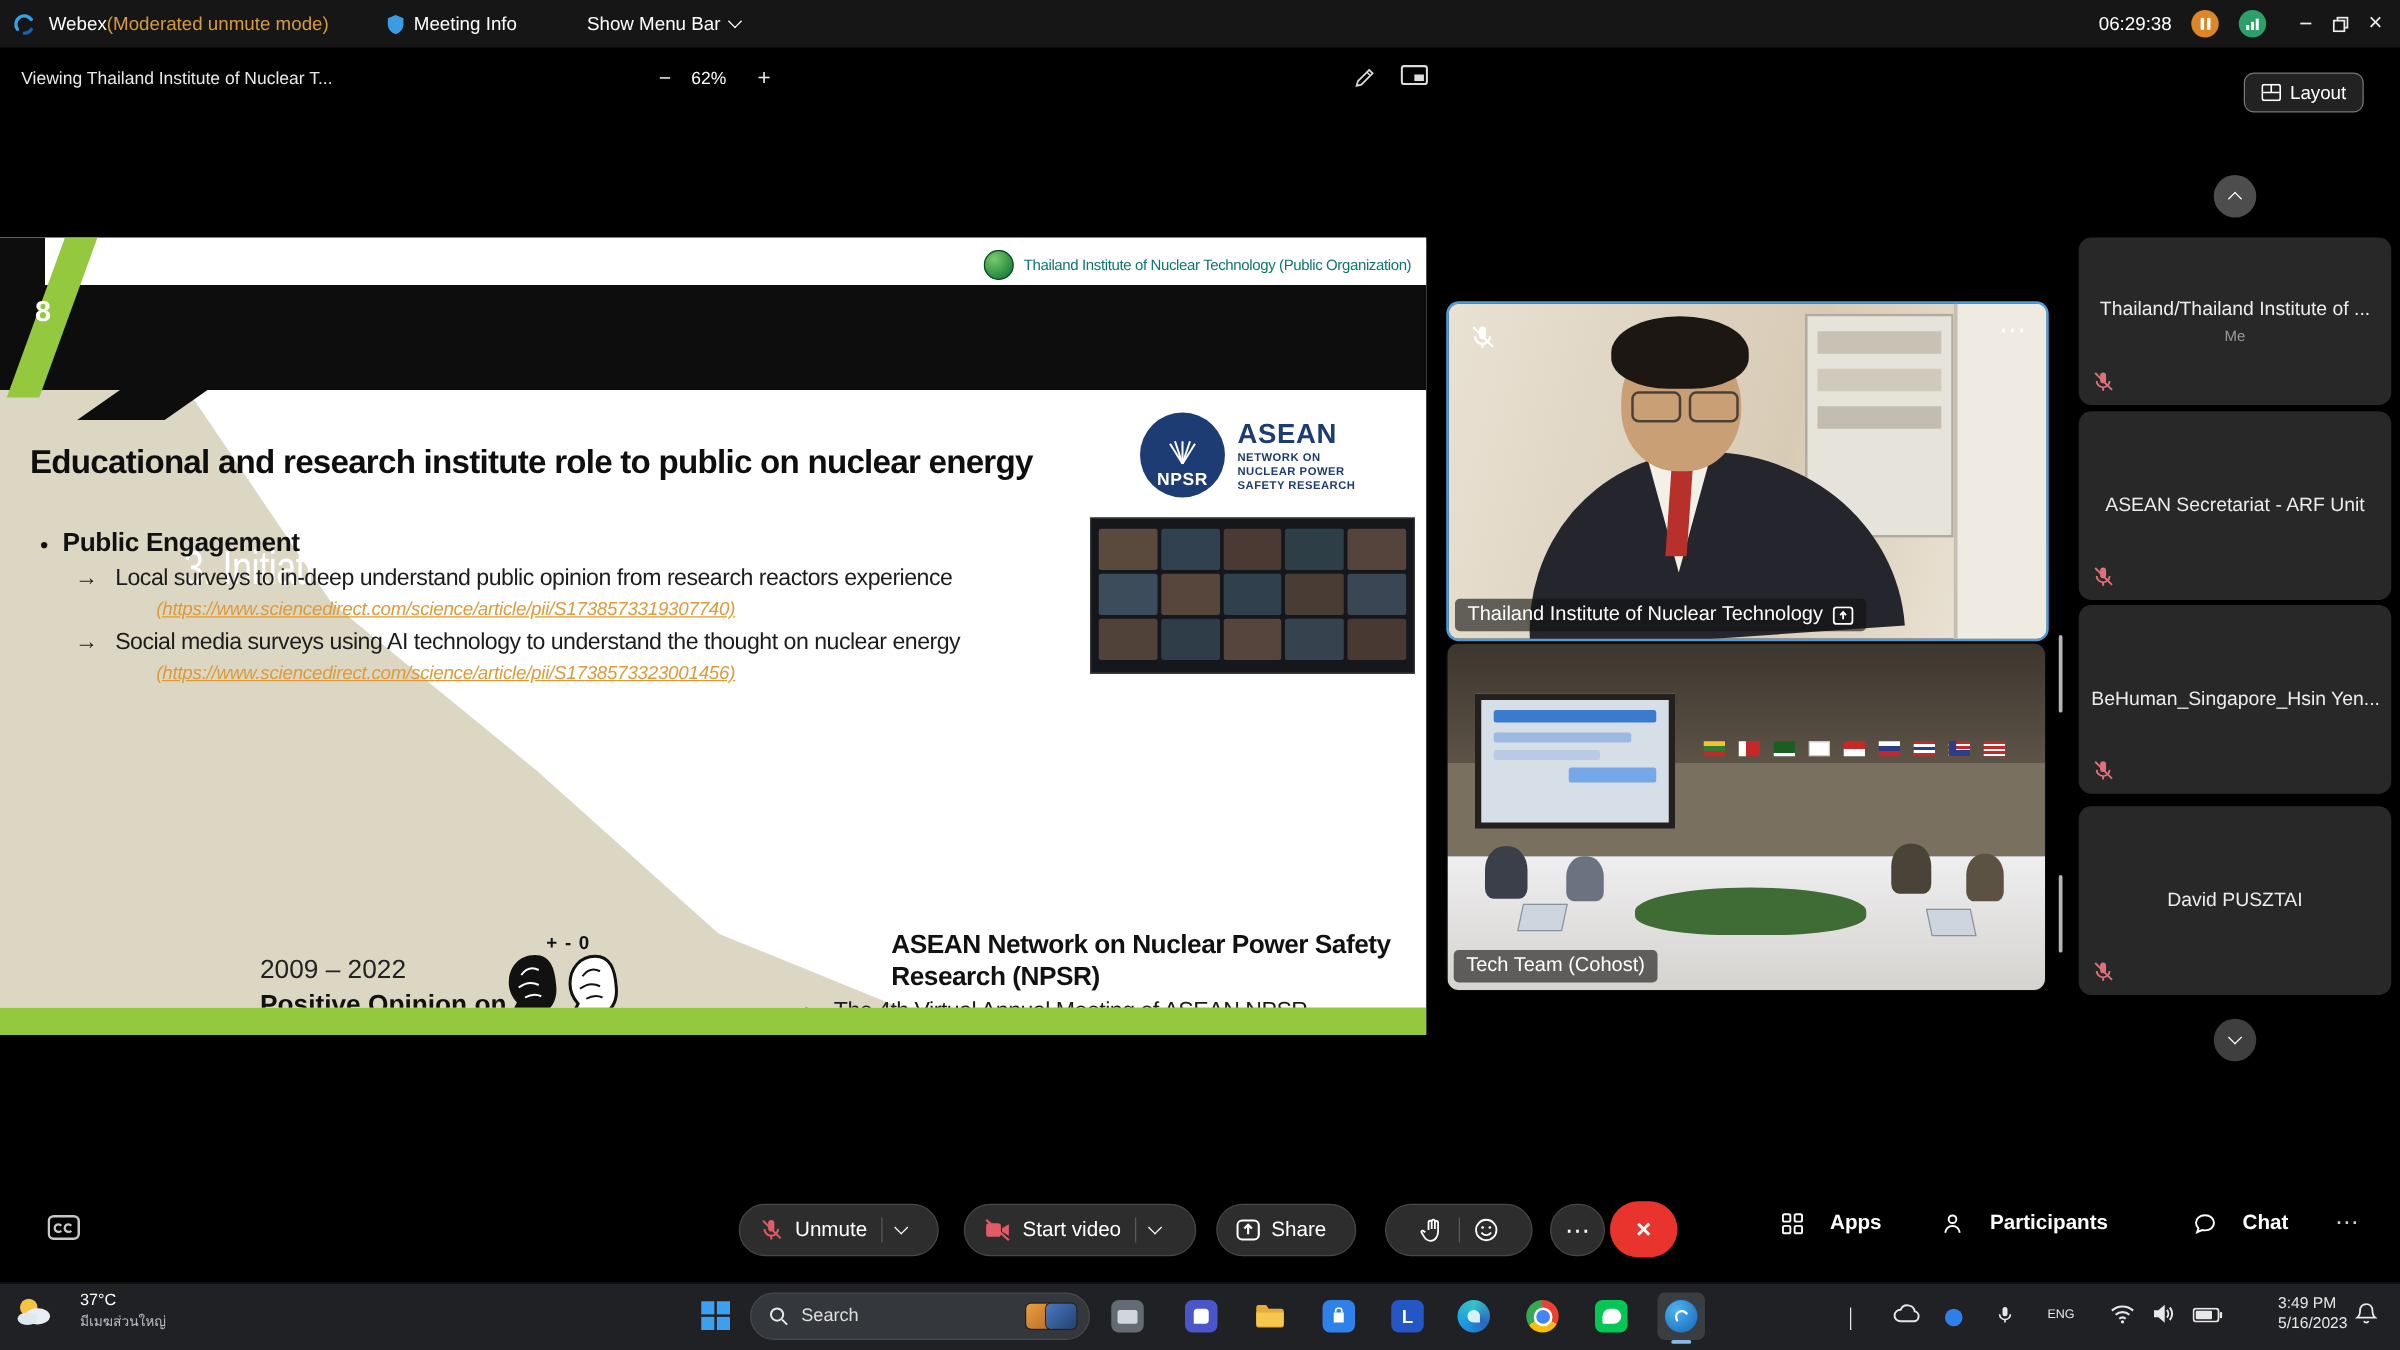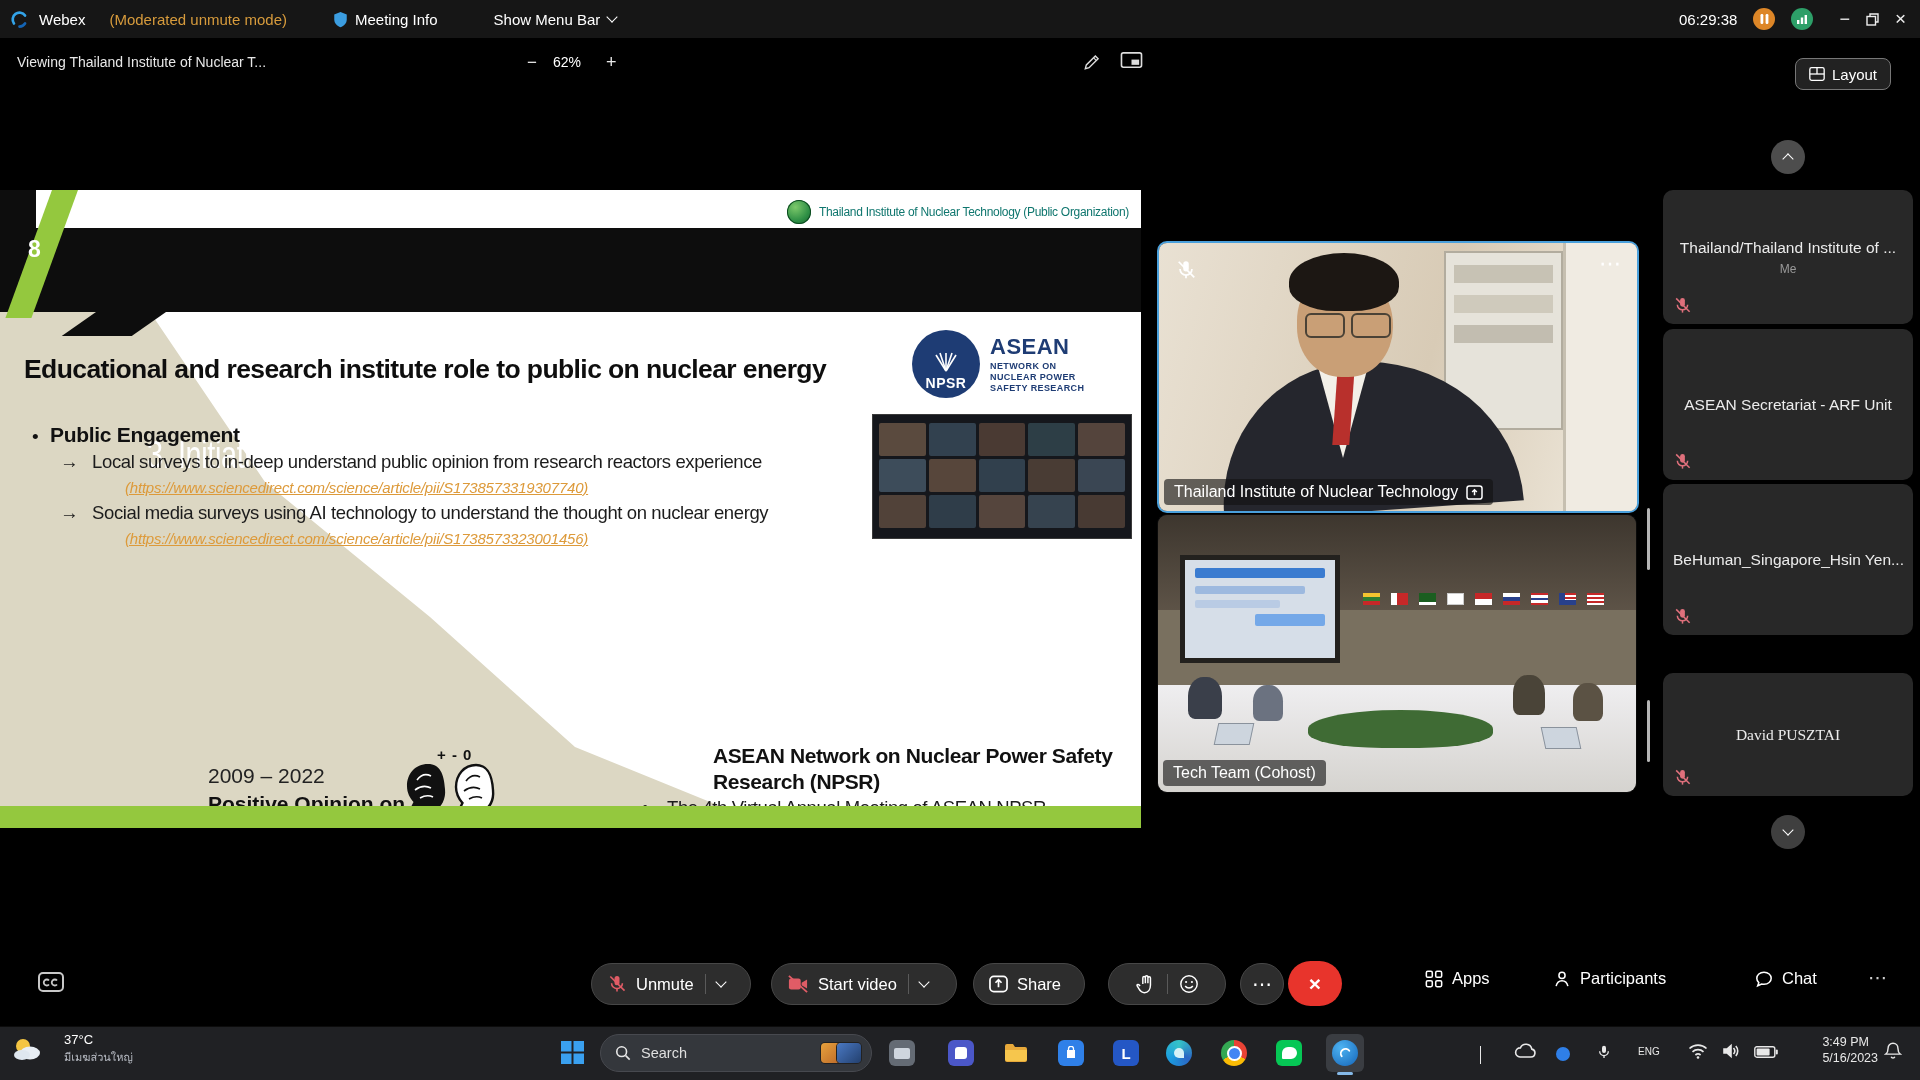--- a/index.html
+++ b/index.html
@@ -4,21 +4,21 @@
 <style>
   html,body{margin:0;padding:0;background:#000;}
   body{width:1920px;height:1080px;position:relative;overflow:hidden;
        font-family:"Liberation Sans", sans-serif;-webkit-font-smoothing:antialiased;}
   .abs{position:absolute;}
   svg{display:block;}
 
   
   #titlebar{left:0;top:0;width:1920px;height:38px;background:#161616;display:flex;align-items:center;color:#fff;font-size:15px;}
   .tb-gap{margin-left:10px;}
-  #mode-note{color:#d79b3c;margin-left:24px;}
+  #mode-note{color:#d79b3c;margin-left:0;}
   #meeting-info{margin-left:46px;display:flex;align-items:center;gap:7px;}
   #show-menu{margin-left:56px;display:flex;align-items:center;gap:8px;}
   .chev{width:7px;height:7px;border-right:1.6px solid #fff;border-bottom:1.6px solid #fff;transform:rotate(45deg);margin-top:-4px;}
   #tb-right{margin-left:auto;display:flex;align-items:center;gap:16px;padding-right:14px;}
   .badge{width:22px;height:22px;border-radius:50%;display:flex;align-items:center;justify-content:center;}
   #winmin{font-size:18px;color:#eee;margin-left:10px;}
   #winclose{font-size:19px;color:#eee;}
 
   
   .toolbar-txt{color:#e8e8e8;font-size:14px;}
@@ -84,21 +84,21 @@
   .pchev{position:absolute;left:1771px;width:34px;height:34px;border-radius:50%;background:#4d4d4d;display:flex;align-items:center;justify-content:center;}
 
   
   .pill{position:absolute;top:963px;height:42px;background:#2d2d2d;border:1px solid #474747;border-radius:22px;
       display:flex;align-items:center;color:#fff;font-size:16.5px;gap:9px;padding:0 15px;box-sizing:border-box;}
   .pill .sep{width:1px;height:20px;background:#5a5a5a;margin:0 2px;}
   .roundbtn{position:absolute;top:963px;width:44px;height:42px;border-radius:22px;background:#2d2d2d;border:1px solid #474747;
       display:flex;align-items:center;justify-content:center;color:#fff;box-sizing:border-box;}
   #leave-btn{left:1288px;top:961px;width:54px;height:45px;border-radius:23px;background:#e8342c;border:none;
       display:flex;align-items:center;justify-content:center;color:#fff;font-size:21px;font-weight:bold;position:absolute;}
-  .barbtn{position:absolute;top:969px;display:flex;align-items:center;gap:9px;color:#fff;font-size:16.5px;}
+  .barbtn{position:absolute;top:969px;display:flex;align-items:center;gap:21px;color:#fff;font-size:16.5px;font-weight:bold;}
 
   
   #taskbar{left:0;top:1026px;width:1920px;height:54px;background:#202124;border-top:1px solid #0c0c0c;box-sizing:border-box;}
   #weather{left:12px;top:1032px;display:flex;align-items:center;gap:22px;}
   #weather .t1{color:#fff;font-size:13px;}
   #weather .t2{color:#b8bcc4;font-size:11px;margin-top:1px;}
   #search-pill{left:600px;top:1034px;width:272px;height:38px;border-radius:19px;background:#34373c;border:1px solid #47494f;
       display:flex;align-items:center;gap:10px;padding:0 10px 0 14px;box-sizing:border-box;}
   #search-pill span{color:#dfdfdf;font-size:14.5px;flex:1;}
   .tbicon{position:absolute;top:1040px;width:26px;height:26px;border-radius:6px;display:flex;align-items:center;justify-content:center;}
@@ -369,21 +369,21 @@
   <span class="pname">BeHuman_Singapore_Hsin Yen...</span>
   <span class="pmic">
       <svg width="19" height="19" viewBox="0 0 24 24" stroke="#e0707c" stroke-width="1.9" fill="none">
         <rect x="9" y="2.5" width="6" height="11" rx="3" fill="#e0707c" stroke="none"></rect>
         <path d="M5.5 11a6.5 6.5 0 0 0 13 0"></path>
         <path d="M12 17.5V21"></path>
         <path d="M4 3l17 17"></path>
       </svg>
     </span>
 </div>
-<div class="ptile" style="top:673px;height:123px;font-family:Liberation Serif, serif;">
+<div class="ptile" style="top:645px;height:151px;">
   <span class="pname">David PUSZTAI</span>
   <span class="pmic">
       <svg width="19" height="19" viewBox="0 0 24 24" stroke="#e0707c" stroke-width="1.9" fill="none">
         <rect x="9" y="2.5" width="6" height="11" rx="3" fill="#e0707c" stroke="none"></rect>
         <path d="M5.5 11a6.5 6.5 0 0 0 13 0"></path>
         <path d="M12 17.5V21"></path>
         <path d="M4 3l17 17"></path>
       </svg>
     </span>
 </div>

